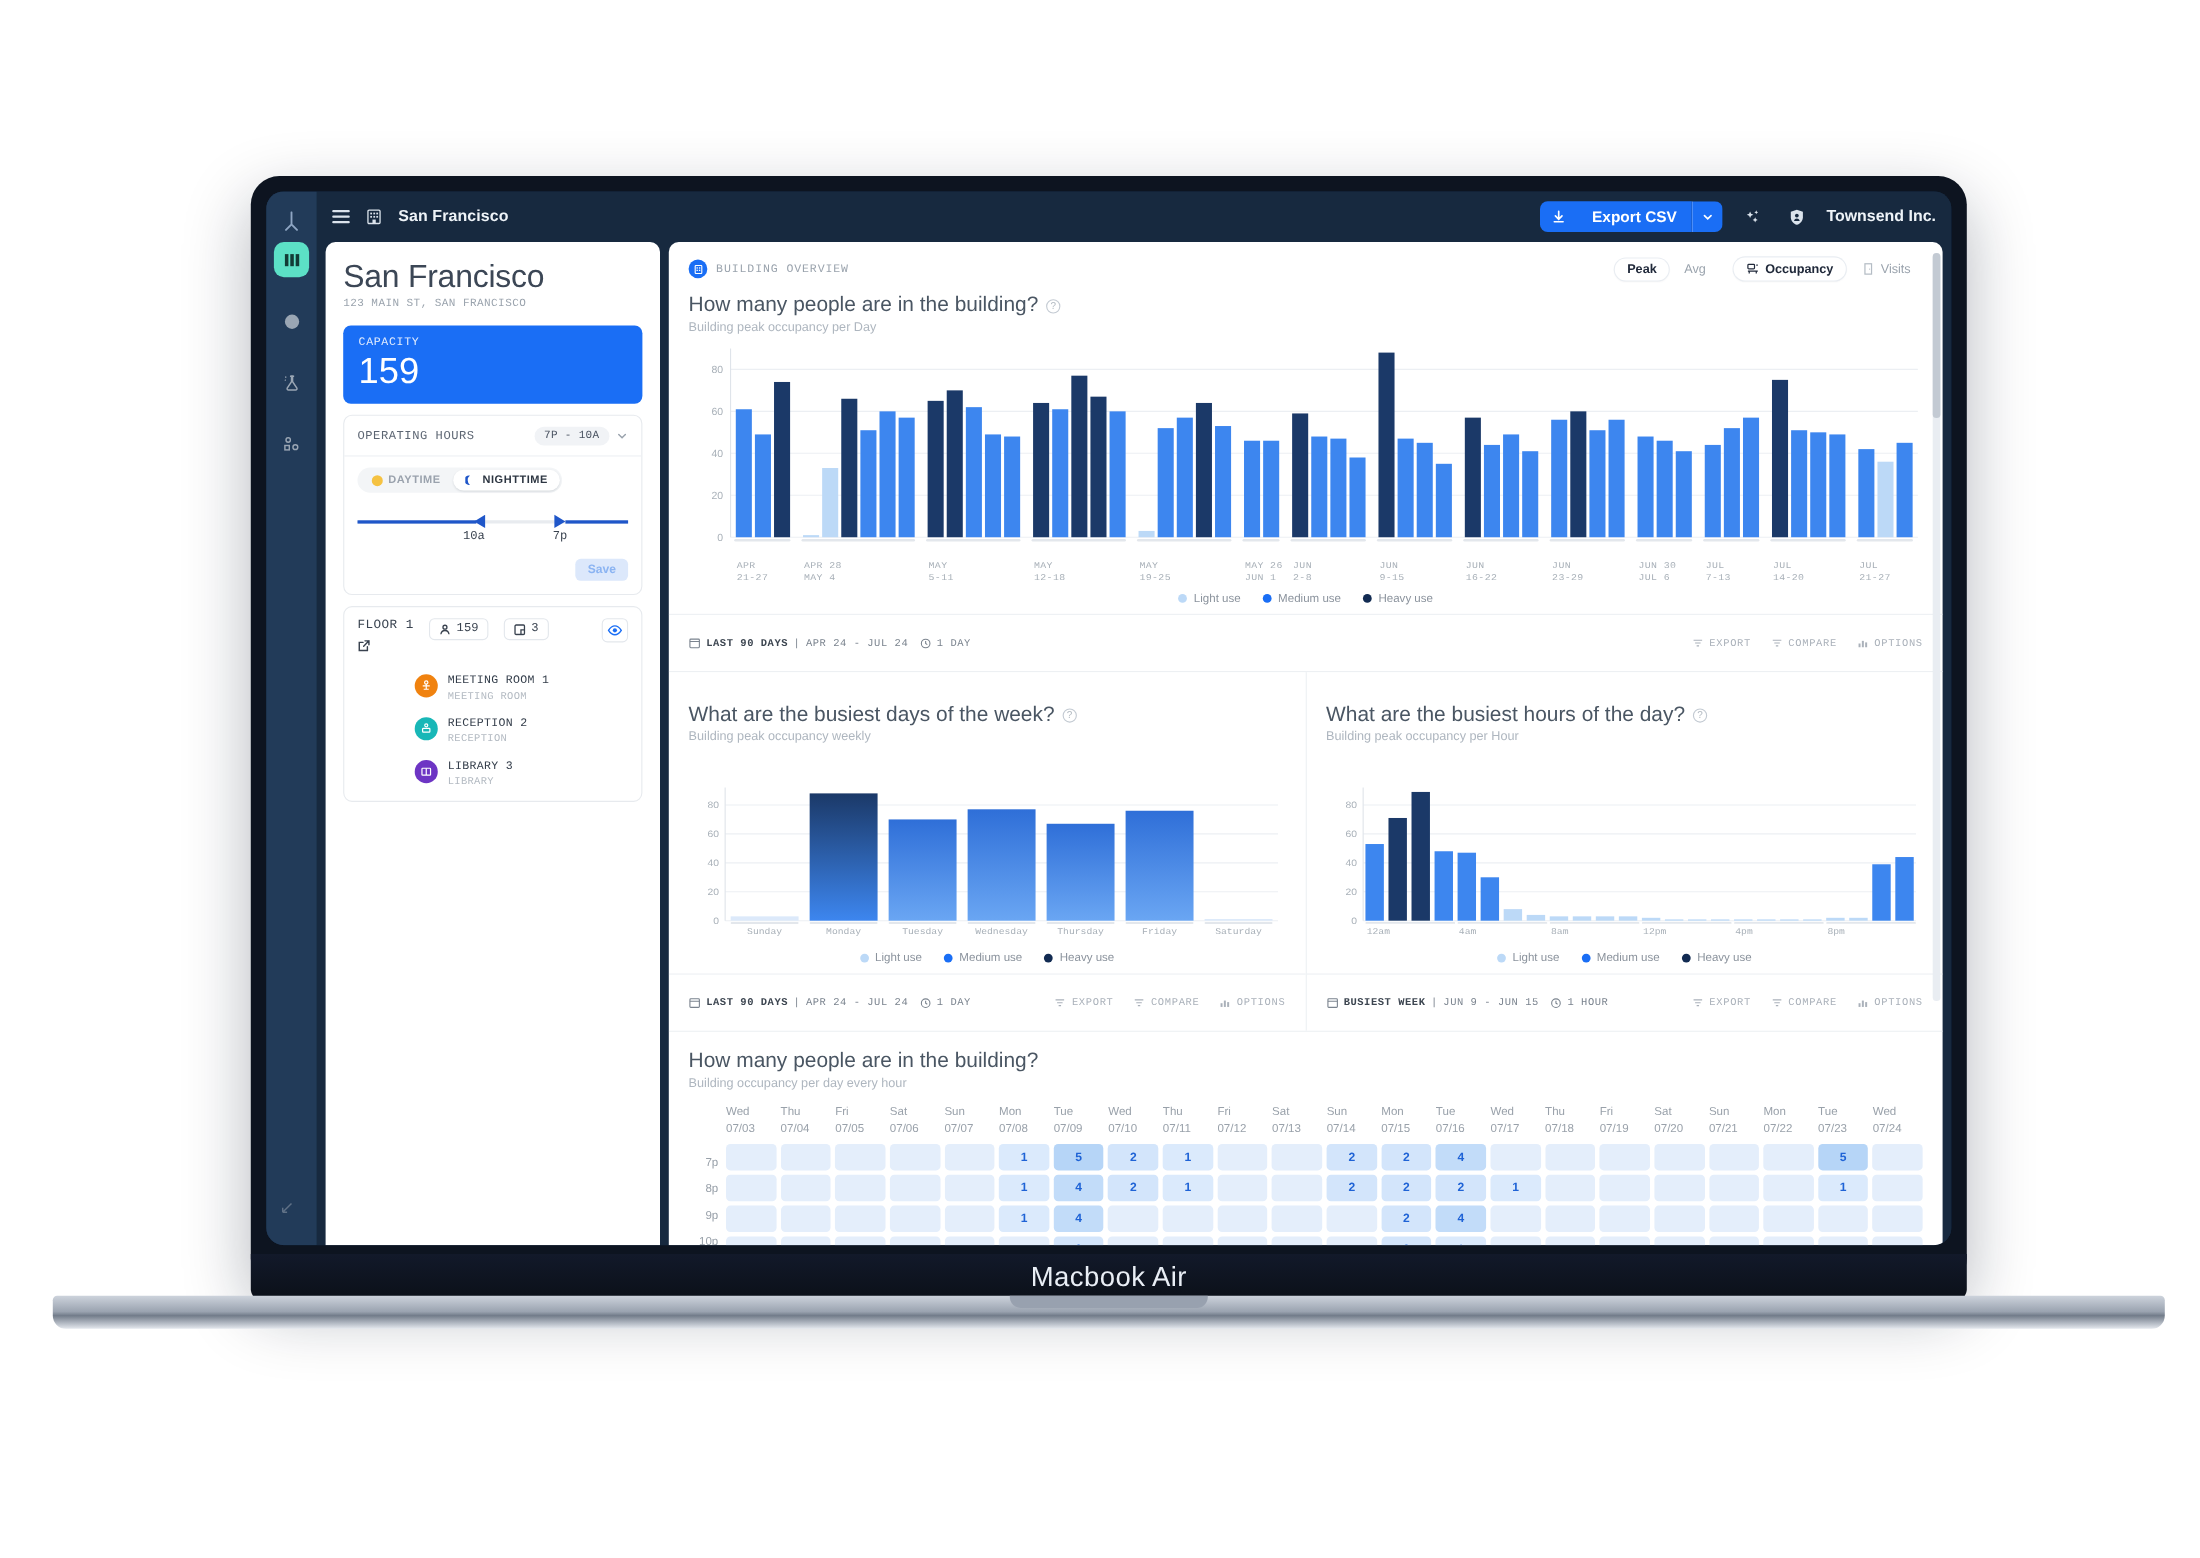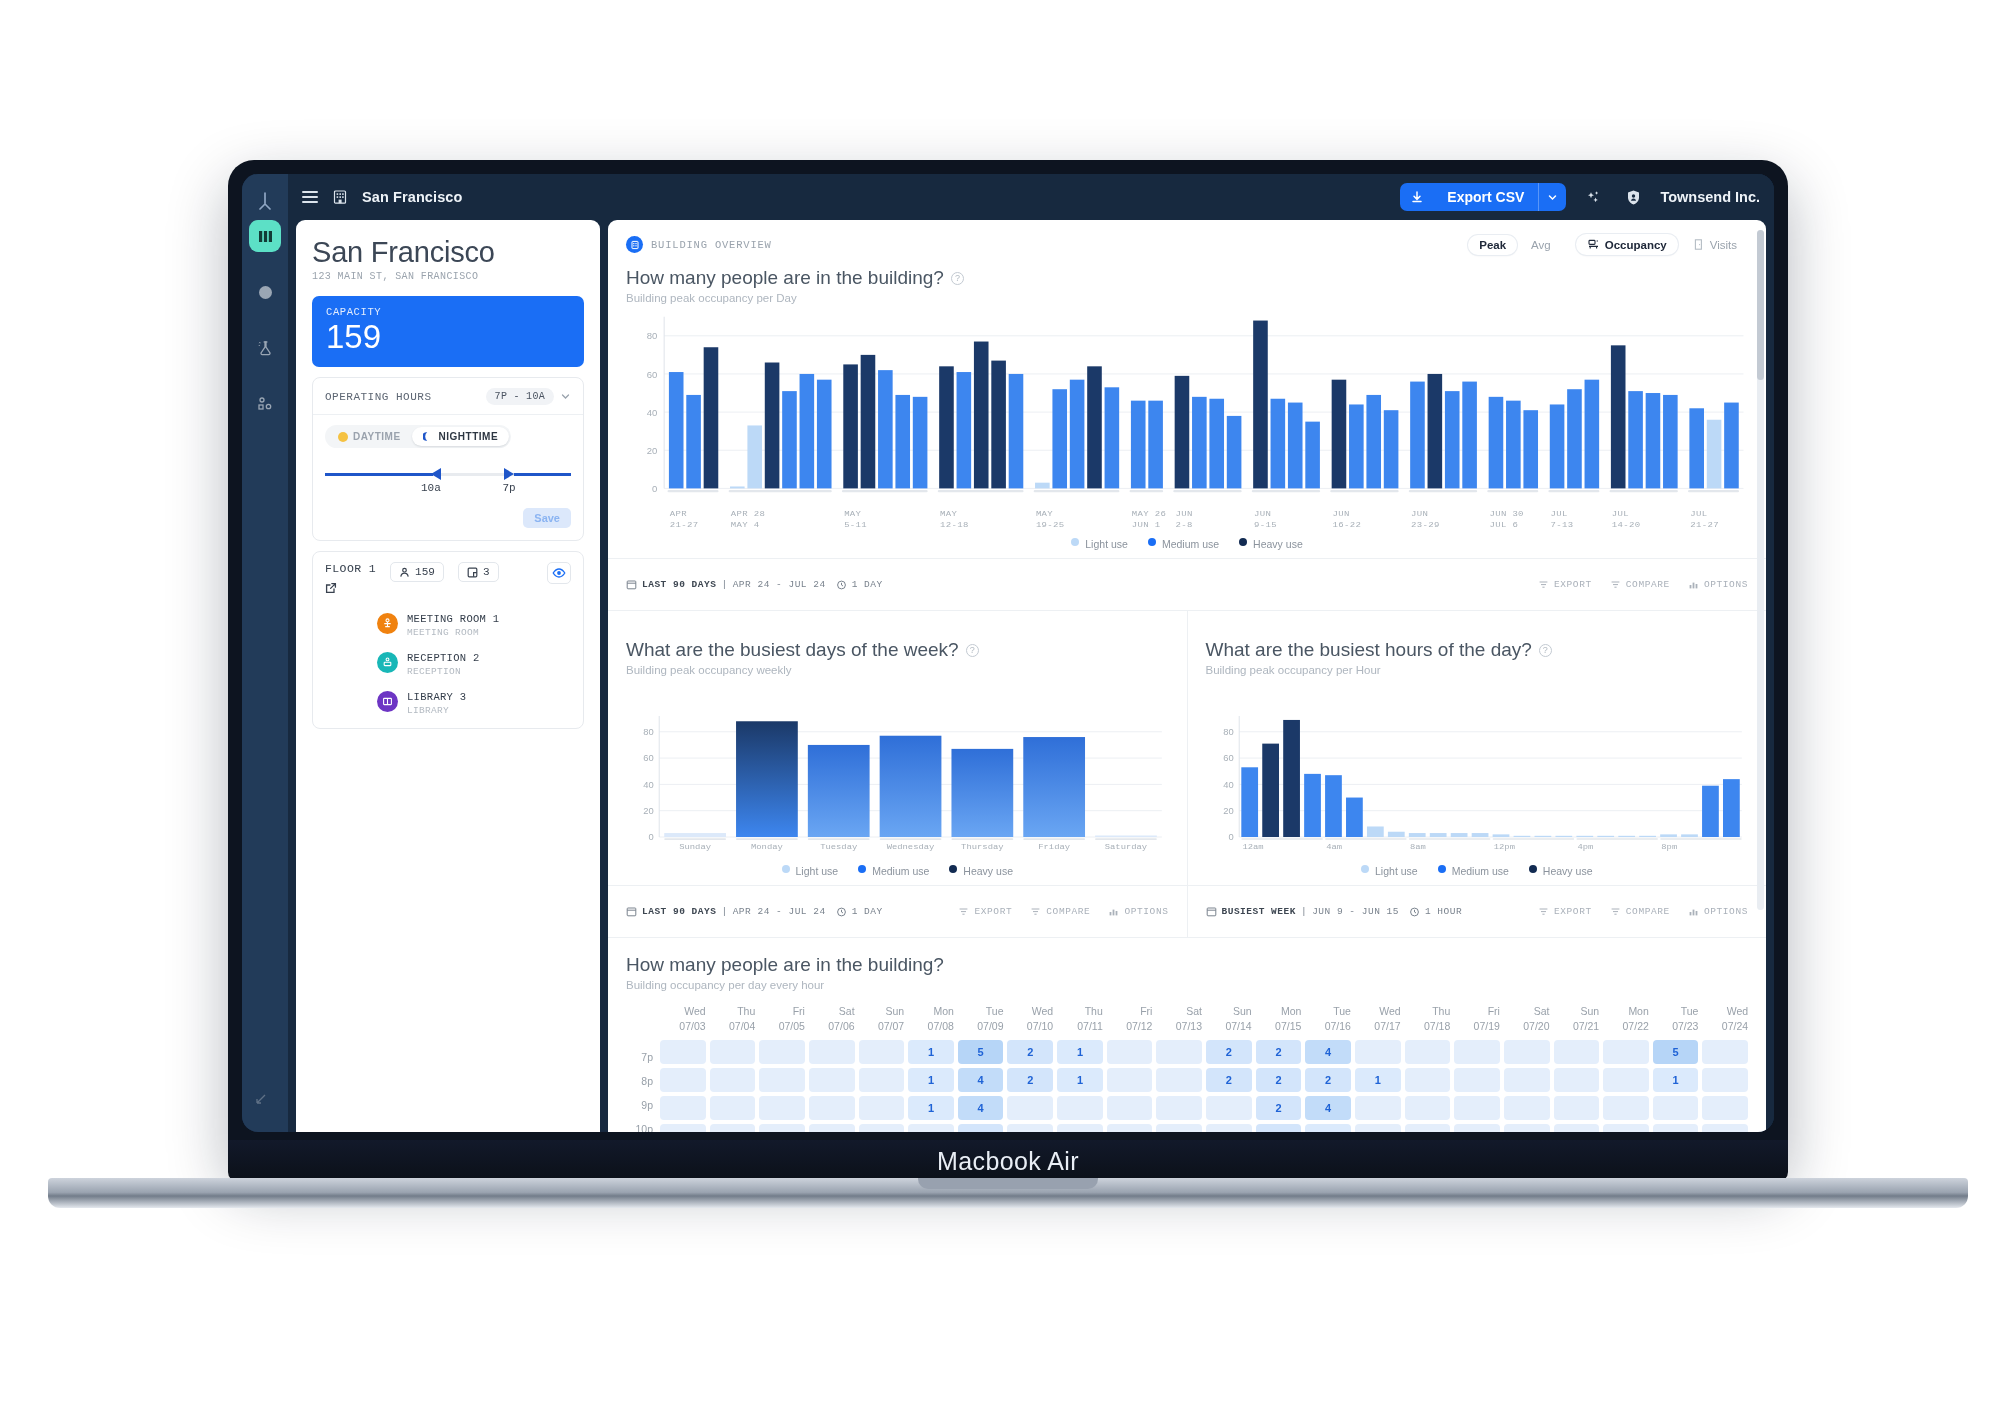--- a/index.html
+++ b/index.html
@@ -207,21 +207,21 @@
   .q-title { font-size:19px; color:#4a5663; margin-top:12px; display:flex;align-items:center;gap:7px;}
   .q-sub { font-size:11.5px; color:#aeb6bf; margin-top:3px; }
   .qmark {
     width:13px;height:13px;border-radius:50%; border:1px solid #c3cad2; color:#b2bac2;
     font-size:9px; display:inline-flex;align-items:center;justify-content:center;
   }
 
   .chartbox { padding: 6px 18px 0 18px; }
   svg.chart { display:block; width:100%; }
   .legend { display:flex; align-items:center; justify-content:center; gap:20px; margin-top:2px;}
-  .legend-item { display:flex; gap:6px; font-size:10.5px; color:#8b939d;}
+  .legend-item { display:flex; align-items:center; gap:6px; font-size:10.5px; color:#8b939d;}
   .legend-dot { width:8px;height:8px;border-radius:50%;}
 
   .toolbar {
     border-top:1px solid #edf0f3; margin-top:8px;
     padding: 20px 18px; display:flex; align-items:center; gap:10px;
   }
   .tb-label {
     font-family:"Liberation Mono", monospace; font-size:9.5px; color:#7a838e; letter-spacing:.5px;
     display:flex;align-items:center;gap:5px;
   }
@@ -241,21 +241,21 @@
   .heatwrap { border-top:1px solid #edf0f3; padding: 16px 18px 0 18px; }
   .heat-scroll { margin-top: 14px; display:flex; }
   .heat-hours { width: 34px; flex:0 0 34px; padding-top: 40px; }
   .heat-hour {
     height: 24px; display:flex;align-items:center;justify-content:flex-end;
     font-size:10.5px; color:#98a0a9; padding-right:7px;
   }
   .heat-grid { flex:1; overflow:hidden; }
   .heat-row { display:flex; gap:4px; margin-bottom:4px;}
   .heat-colhead { display:flex; gap:4px; margin-bottom:8px;}
-  .heat-col-label { flex:1 1 0; min-width:0; text-align:right;}
+  .heat-col-label { flex:1 1 0; min-width:0; text-align:left;}
   .hc-day { font-size:10.5px; color:#99a1aa; }
   .hc-date { font-size:10.5px; color:#99a1aa; margin-top:3px;}
   .heat-cell {
     flex:1 1 0; min-width:0; height:24px; border-radius:4px;
     display:flex;align-items:center;justify-content:center;
     font-size:11px; font-weight:700; color:#1f63d6;
   }
 
   .scrollbar-v {
     position:absolute; right: 2px; top: 10px; width: 7px; height: 680px;

